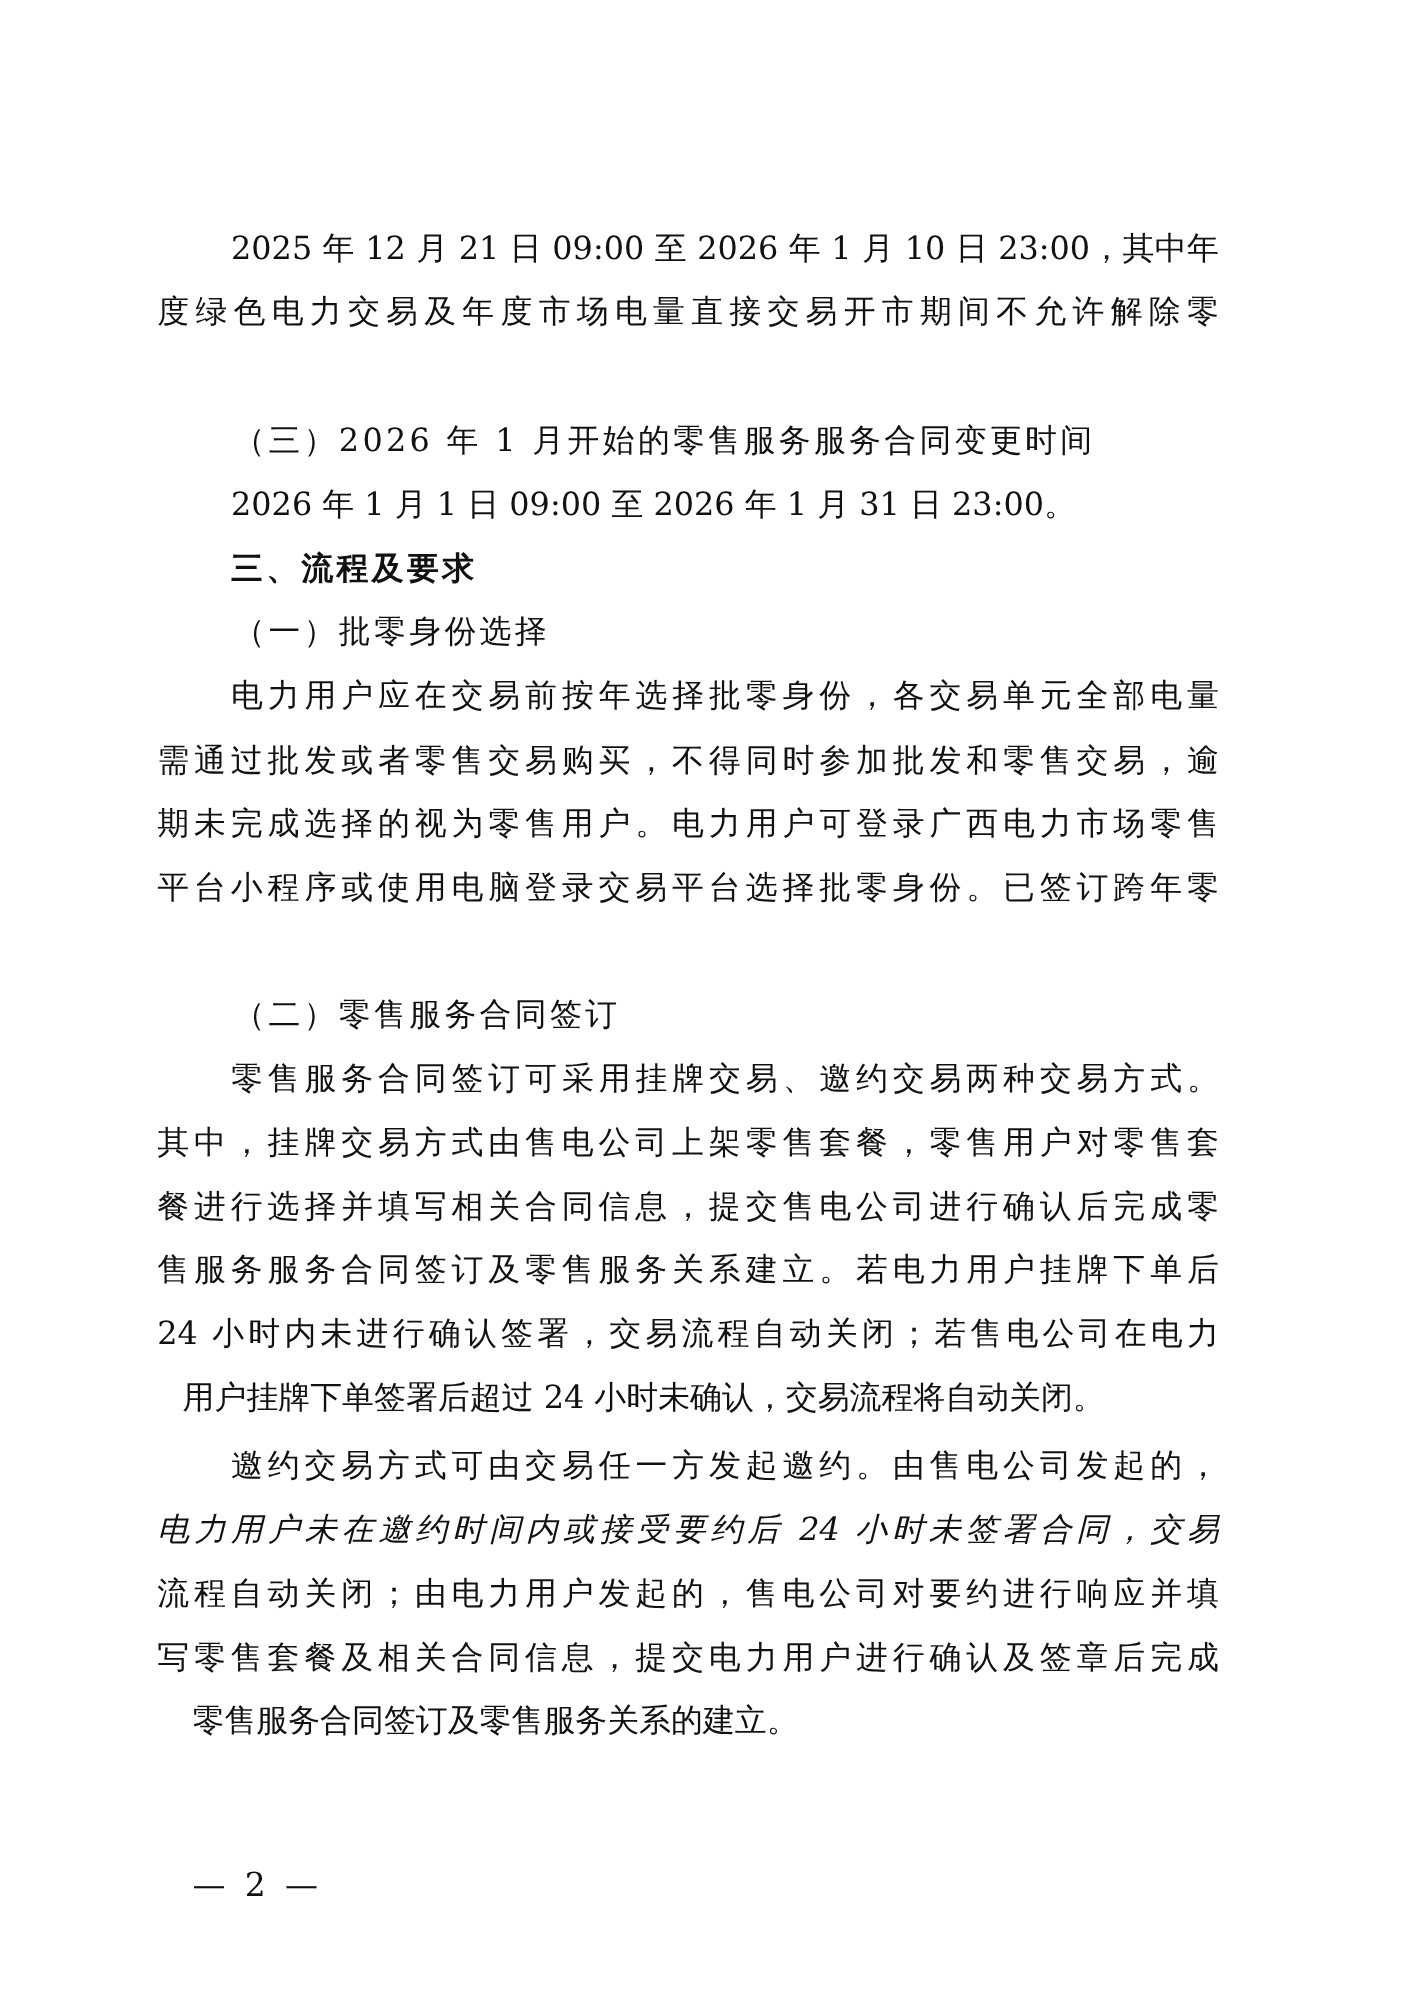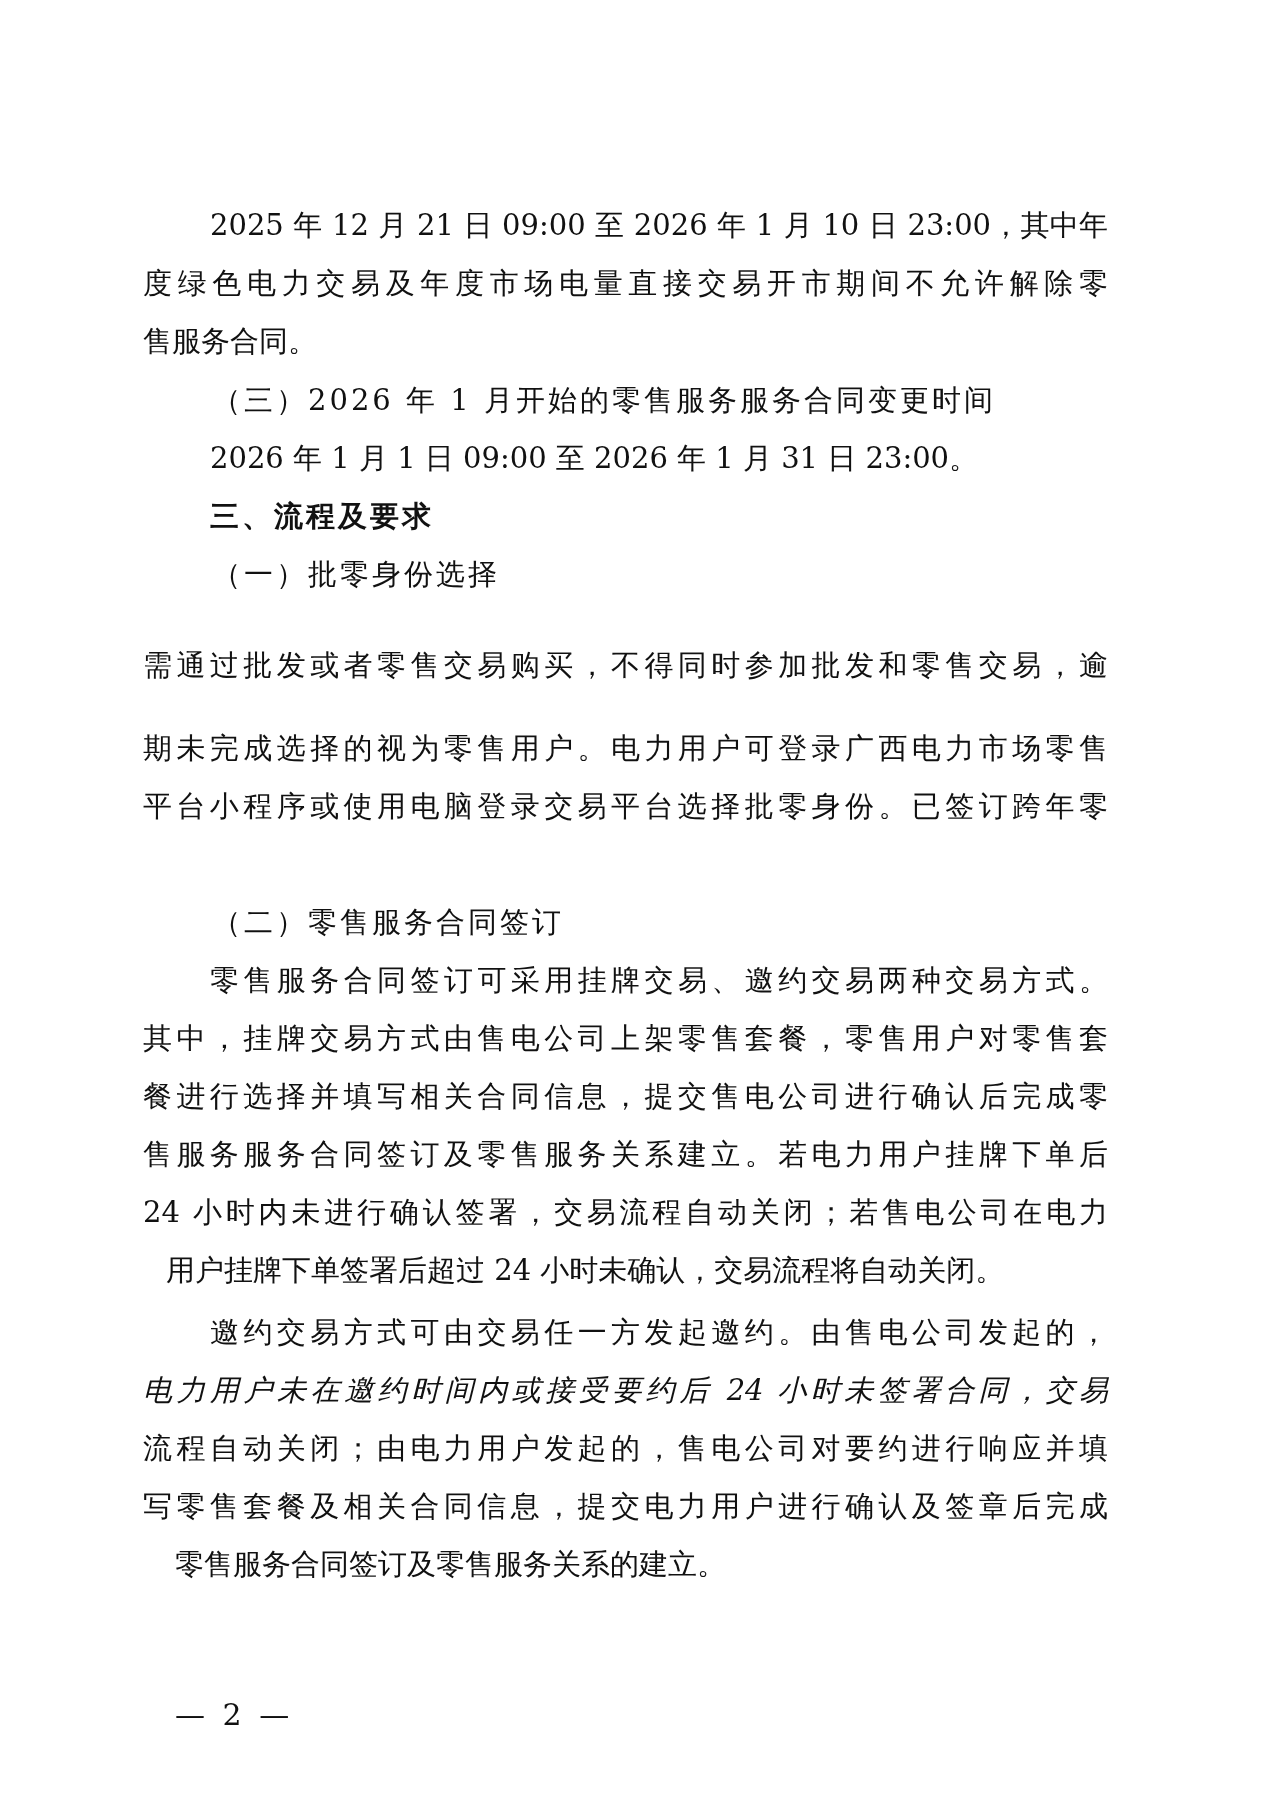--- a/index.html
+++ b/index.html
@@ -61,31 +61,31 @@
     word-spacing: 8px;
   }
 </style>
 </head>
 <body>
 
 <div class="page">
 
   <div class="line indent" style="top:196px;">2025 年 12 月 21 日 09:00 至 2026 年 1 月 10 日 23:00，其中年</div>
   <div class="line" style="top:254px;">度绿色电力交易及年度市场电量直接交易开市期间不允许解除零</div>
-  <div class="line last" style="top:312px;">售服务合同。</div>
 
   <div class="line heading-2" style="top:371px;">（三）2026 年 1 月开始的零售服务服务合同变更时间</div>
 
   <div class="line indent last" style="top:429px;">2026 年 1 月 1 日 09:00 至 2026 年 1 月 31 日 23:00。</div>
 
   <div class="line heading-1" style="top:487px;">三、流程及要求</div>
 
   <div class="line heading-2" style="top:545px;">（一）批零身份选择</div>
 
-  <div class="line" style="top:636px;">需通过批发或者零售交易购买，不得同时参加批发和零售交易，逾</div>
+  <div class="line indent" style="top:603px;">电力用户应在交易前按年选择批零身份，各交易单元全部电量</div>
+  <div class="line" style="top:662px;">需通过批发或者零售交易购买，不得同时参加批发和零售交易，逾</div>
   <div class="line" style="top:777px;">平台小程序或使用电脑登录交易平台选择批零身份。已签订跨年零</div>
   <div class="line" style="top:719px;">期未完成选择的视为零售用户。电力用户可登录广西电力市场零售</div>
 
   <div class="line indent" style="top:951px;">零售服务合同签订可采用挂牌交易、邀约交易两种交易方式。</div>
 
   <div class="line heading-2" style="top:893px;">（二）零售服务合同签订</div>
   <div class="line" style="top:1009px;">其中，挂牌交易方式由售电公司上架零售套餐，零售用户对零售套</div>
   <div class="line" style="top:1067px;">餐进行选择并填写相关合同信息，提交售电公司进行确认后完成零</div>
   <div class="line" style="top:1125px;">售服务服务合同签订及零售服务关系建立。若电力用户挂牌下单后</div>
   <div class="line" style="top:1183px;">24 小时内未进行确认签署，交易流程自动关闭；若售电公司在电力</div>

